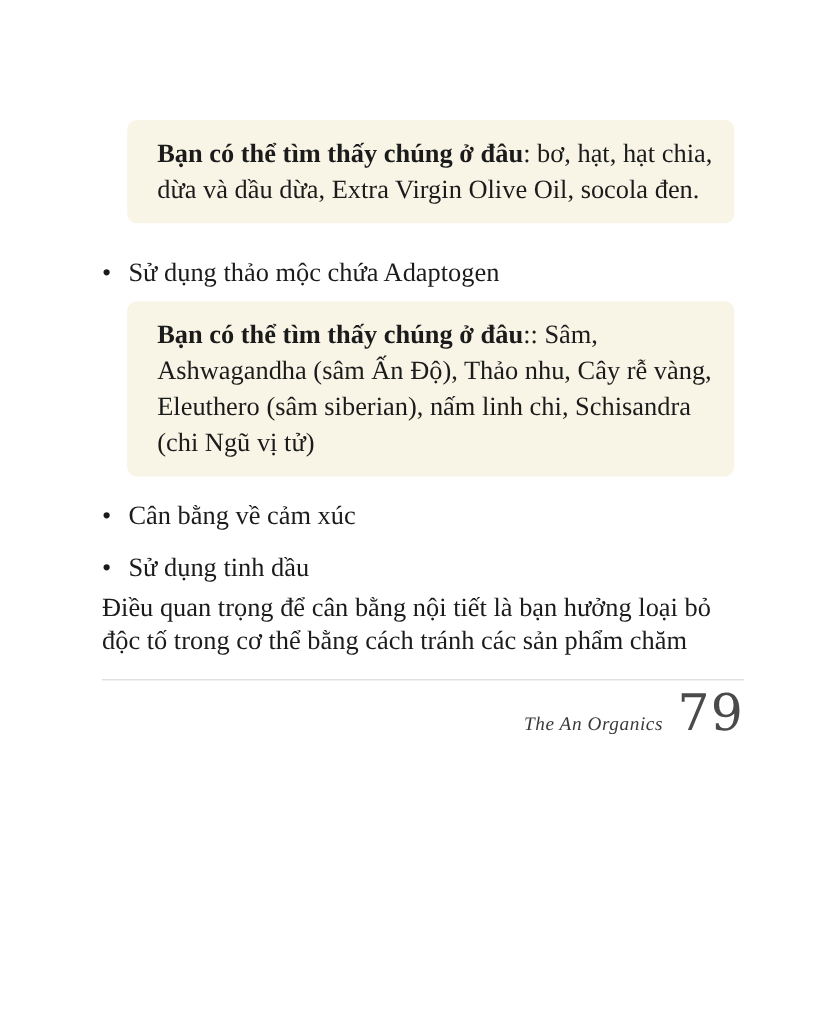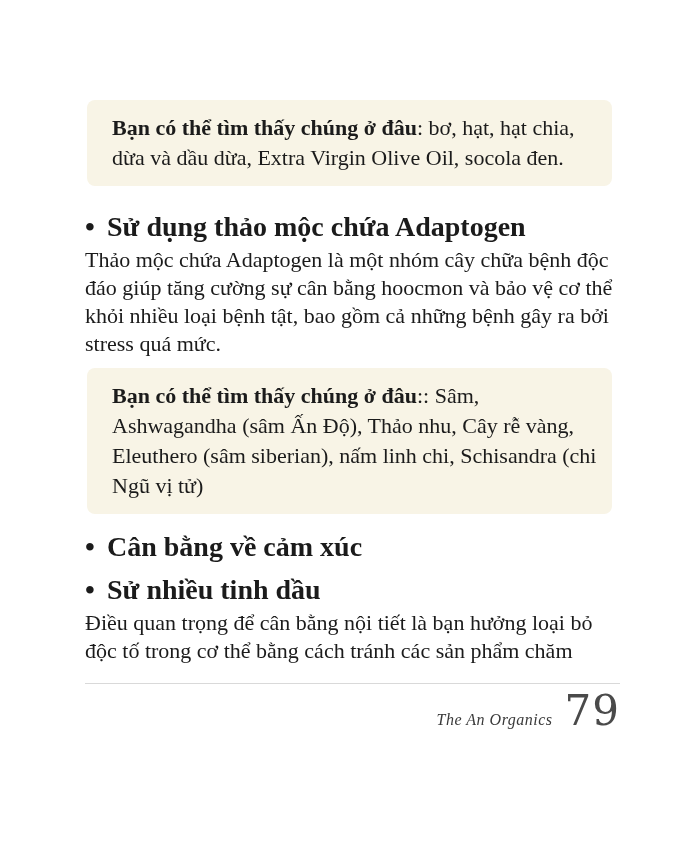--- a/index.html
+++ b/index.html
@@ -16,31 +16,31 @@
   }
   .page {
     box-sizing: border-box;
     width: 700px;
     height: 860px;
     padding: 100px 80px 0 85px;
   }
   .callout {
     background: #f8f4e6;
     border-radius: 8px;
-    margin-left: 2px;
+    margin-left: 21px;
     margin-right: 8px;
     padding: 13px 7px 13px 25px;
     font-size: 22px;
     line-height: 30px;
   }
   .callout .lead { font-weight: bold; }
   .heading {
-    font-size: 28px;
+    font-size: 22px;
     line-height: 29px;
-    font-weight: bold;
+    font-weight: normal;
     margin-top: 26px;
   }
   .heading .bullet {
     display: inline-block;
     width: 22px;
   }
   .para {
     font-size: 22px;
     line-height: 28px;
     margin-top: 5px;
@@ -80,35 +80,31 @@
 
 <div class="page">
 
   <div class="callout">
     <span class="lead">Bạn có thể tìm thấy chúng ở đâu</span><span>: bơ, hạt, hạt chia, dừa và dầu dừa, Extra Virgin Olive Oil, socola đen.</span>
   </div>
 
   <div class="heading">
     <span class="bullet">•</span><span>Sử dụng thảo mộc chứa Adaptogen</span>
   </div>
-  <div class="para">Thảo mộc chứa Adaptogen là một nhóm cây chữa bệnh độc
-đáo giúp tăng cường sự cân bằng hoocmon và bảo vệ cơ thể
-khỏi nhiều loại bệnh tật, bao gồm cả những bệnh gây ra bởi
-stress quá mức.</div>
 
   <div class="callout callout2">
     <span class="lead">Bạn có thể tìm thấy chúng ở đâu</span><span>:: Sâm, Ashwagandha (sâm Ấn Độ), Thảo nhu, Cây rễ vàng, Eleuthero (sâm siberian), nấm linh chi, Schisandra (chi Ngũ vị tử)</span>
   </div>
 
   <div class="heading heading2">
     <span class="bullet">•</span><span>Cân bằng về cảm xúc</span>
   </div>
 
   <div class="heading heading3">
-    <span class="bullet">•</span><span>Sử nhiều tinh dầu</span>
+    <span class="bullet">•</span><span>Sử dụng tinh dầu</span>
   </div>
   <div class="para">Điều quan trọng để cân bằng nội tiết là bạn hưởng loại bỏ
 độc tố trong cơ thể bằng cách tránh các sản phẩm chăm</div>
 
   <div class="footer-rule"></div>
   <div class="footer-row">
     <span class="brand">The An Organics</span>
     <span class="page-number">79</span>
   </div>
 

